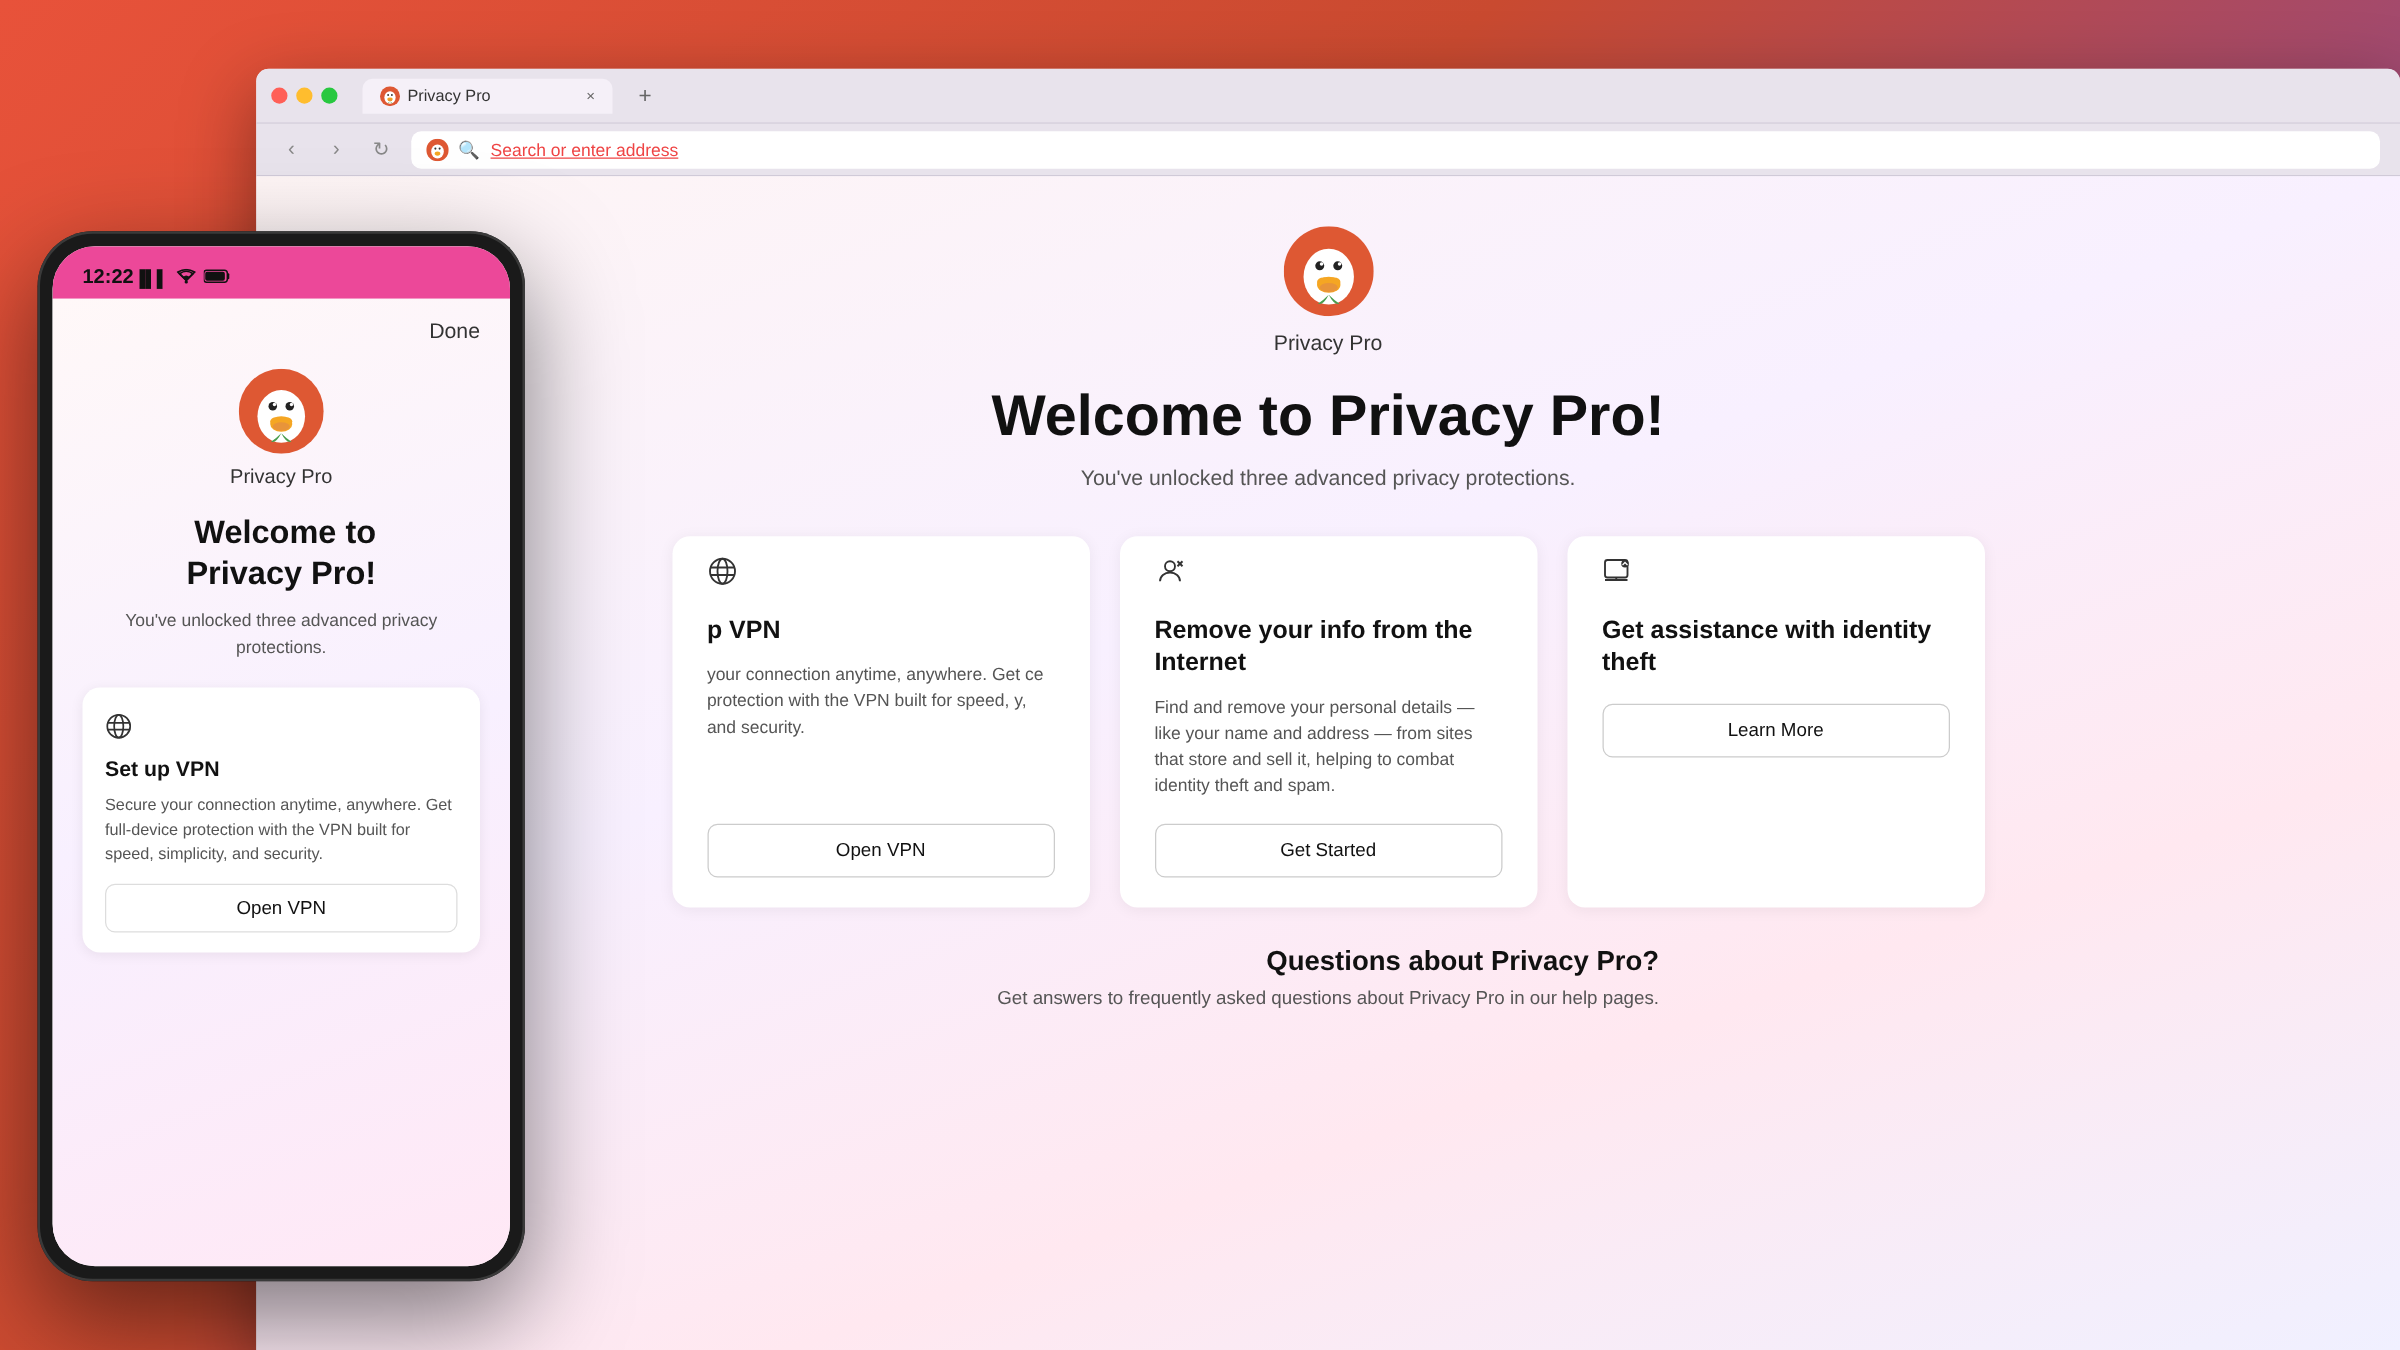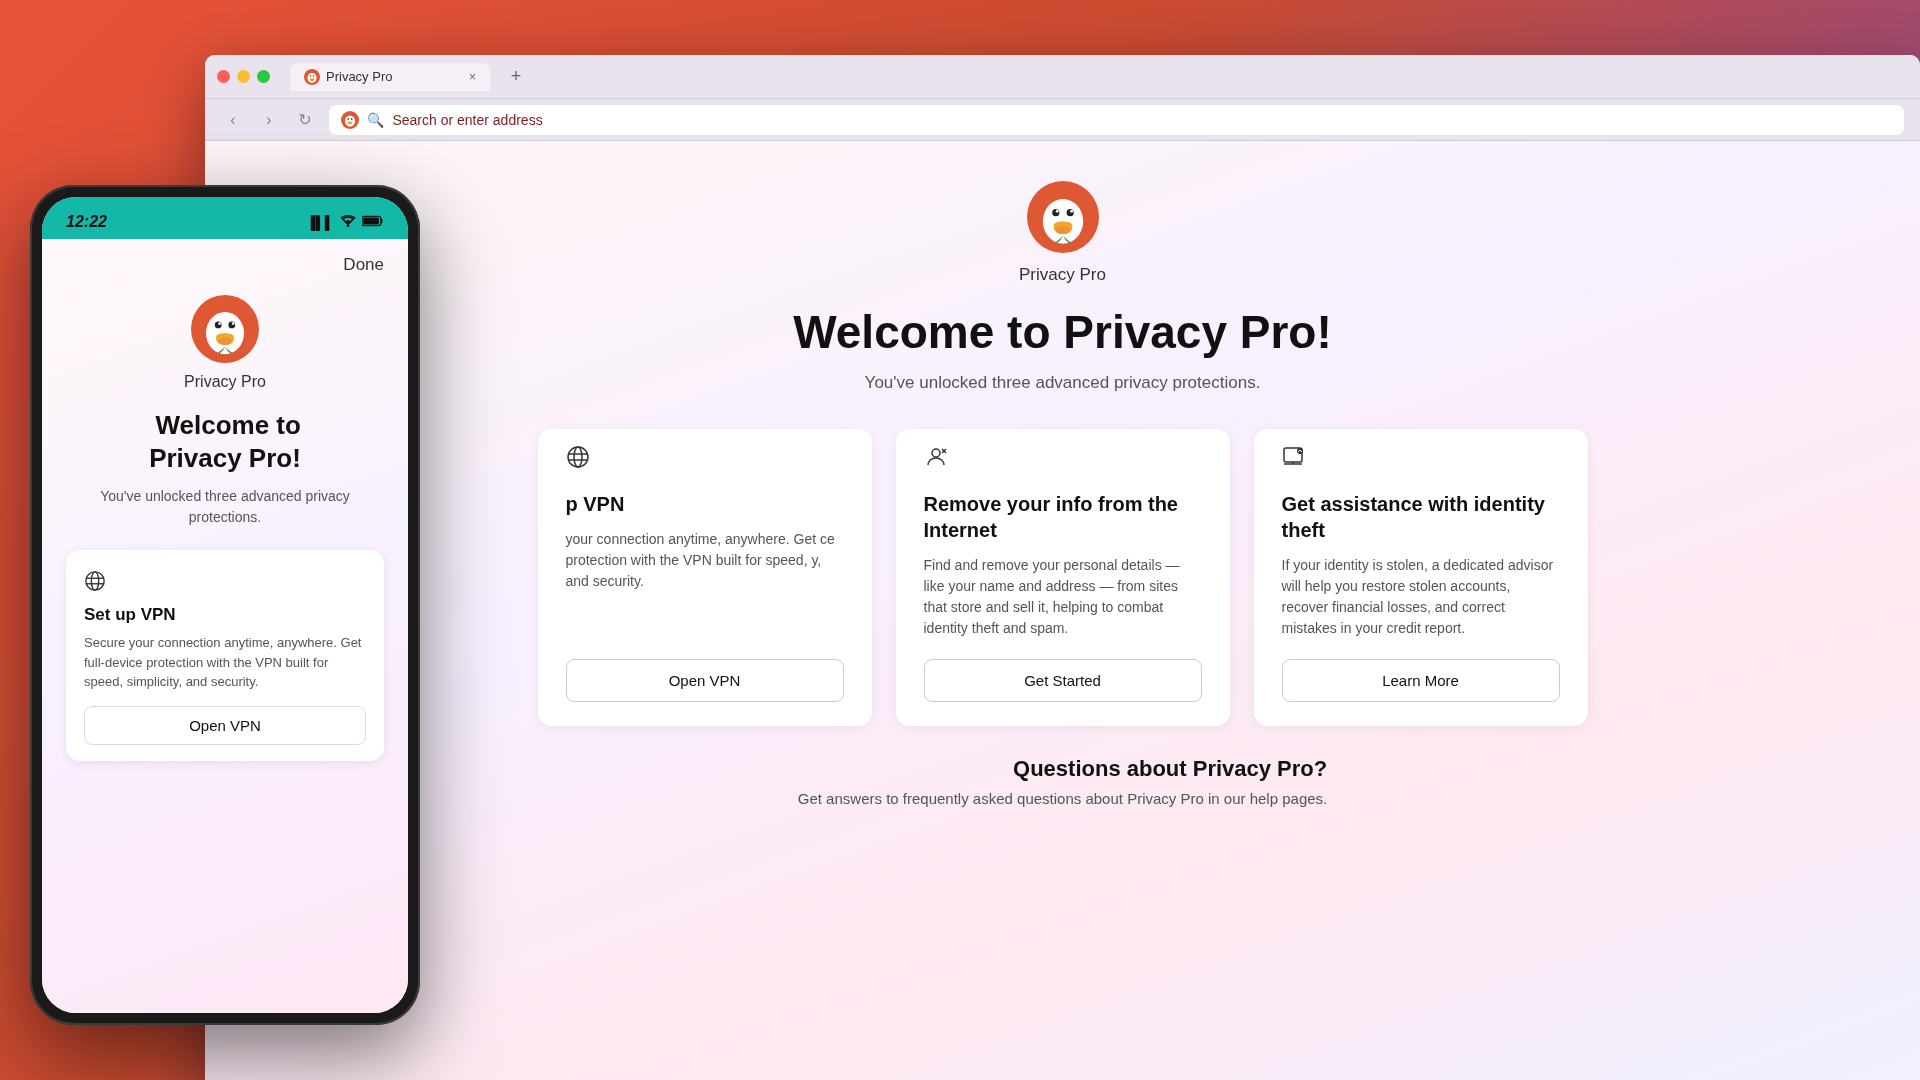--- a/index.html
+++ b/index.html
@@ -241,26 +241,24 @@
     .phone-inner {
       background: white;
       border-radius: 34px;
       height: 100%;
       overflow: hidden;
       display: flex;
       flex-direction: column;
     }
 
     .phone-status-bar {
-      background: #14b8a6;
-      display: flex;
-      justify-content: space-between;
+      background: #ec4899;
+      display: flex;
       align-items: center;
       padding: 16px 24px 8px;
-      font-style: italic;
     }
 
     .phone-time {
       font-size: 16px;
       font-weight: 600;
       color: #111;
     }
 
     .phone-status-icons {
       display: flex;
@@ -397,21 +395,21 @@
     <div class="address-bar">
 
       <svg width="18" height="18" viewBox="0 0 32 32" xmlns="http://www.w3.org/2000/svg">
         <circle cx="16" cy="16" r="16" fill="#de5833"></circle>
         <ellipse cx="16" cy="18" rx="9" ry="10" fill="white"></ellipse>
         <circle cx="13" cy="14" r="1.5" fill="#333"></circle>
         <circle cx="19" cy="14" r="1.5" fill="#333"></circle>
         <ellipse cx="16" cy="21" rx="4" ry="3" fill="#f5a623"></ellipse>
       </svg>
       <span>🔍</span>
-      <span style="color:#7f1d1d; font-size:14px;">Search or enter address</span>
+      <span style="color:#ef4444; font-size:14px;text-decoration:underline;">Search or enter address</span>
     </div>
   </div>
 
   <div class="browser-content">
 
     <svg class="privacy-pro-logo" viewBox="0 0 100 100" xmlns="http://www.w3.org/2000/svg">
       <circle cx="50" cy="50" r="50" fill="#de5833"></circle>
       <ellipse cx="50" cy="56" rx="28" ry="31" fill="white"></ellipse>
       <ellipse cx="40" cy="44" rx="8" ry="9" fill="white"></ellipse>
       <ellipse cx="60" cy="44" rx="8" ry="9" fill="white"></ellipse>
@@ -465,21 +463,20 @@
         <div class="card-icon">
           <svg width="24" height="24" viewBox="0 0 24 24" fill="none" xmlns="http://www.w3.org/2000/svg">
             <rect x="2" y="3" width="18" height="14" rx="2" stroke="#333" stroke-width="1.5" fill="none"></rect>
             <line x1="2" y1="19" x2="20" y2="19" stroke="#333" stroke-width="1.5"></line>
             <line x1="11" y1="17" x2="11" y2="19" stroke="#333" stroke-width="1.5"></line>
             <circle cx="18" cy="6" r="3" fill="#333"></circle>
             <path d="M16 7 L18 5 L20 7" stroke="white" stroke-width="1" fill="none"></path>
           </svg>
         </div>
         <div class="card-title">Get assistance with identity theft</div>
-        <div class="card-desc">If your identity is stolen, a dedicated advisor will help you restore stolen accounts, recover financial losses, and correct mistakes in your credit report.</div>
         <button class="card-btn">Learn More</button>
       </div>
     </div>
 
     <div class="questions-section">
       <div class="questions-title">Questions about Privacy Pro?</div>
       <div class="questions-sub">Get answers to frequently asked questions about Privacy Pro in our help pages.</div>
     </div>
   </div>
 </div>

